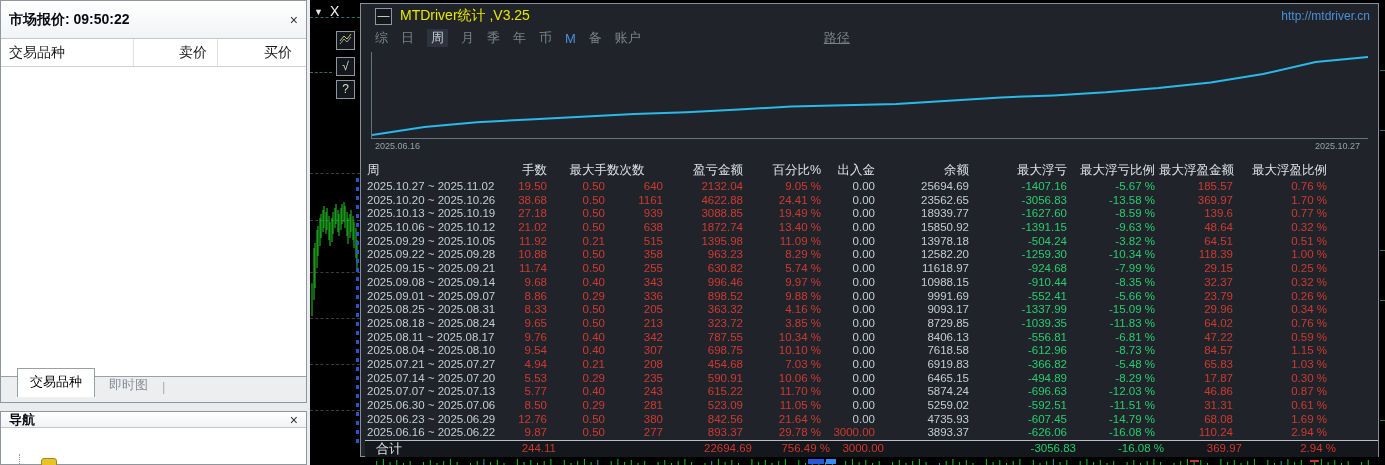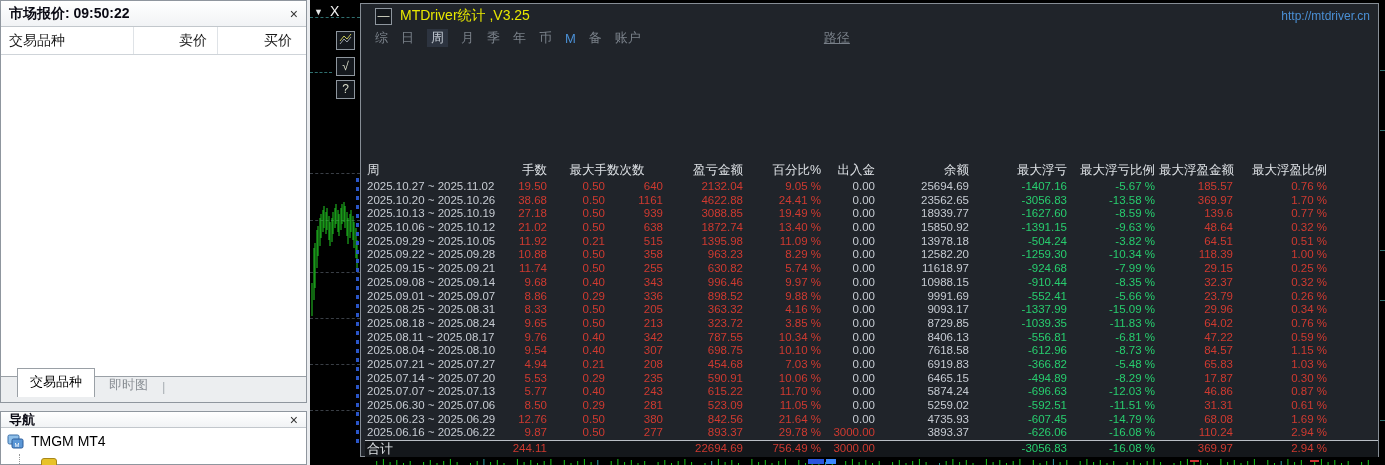--- a/index.html
+++ b/index.html
@@ -4,21 +4,21 @@
 <style>
   * { margin:0; padding:0; box-sizing:border-box; }
   html,body { width:1385px; height:465px; overflow:hidden; background:#000;
     font-family:"Liberation Sans","DejaVu Sans",sans-serif; }
 
   
   .left-region { position:absolute; left:0; top:0; width:310px; height:465px; background:#e9ebee; }
 
   .mw-panel { position:absolute; left:0; top:0; width:307px; height:403px;
     background:#fff; border:1px solid #8f969e; }
-  .mw-titlebar { height:26px; background:linear-gradient(#ffffff,#f1f3f5);
+  .mw-titlebar { height:38px; background:linear-gradient(#ffffff,#f1f3f5);
     border-bottom:1px solid #c2c7cc; display:flex; align-items:center;
     padding:0 8px; font-size:14px; font-weight:bold; color:#0a0a14; }
   .mw-close { margin-left:auto; font-size:14px; color:#333; font-weight:normal; cursor:default; }
   .mw-header { height:28px; display:flex; align-items:center; font-size:14px; color:#1a1a1a;
     border-bottom:1px solid #cfd4d9; background:#fff; }
   .mw-c0 { width:133px; padding-left:8px; border-right:1px solid #dfe3e7; height:100%; display:flex; align-items:center; }
   .mw-c1 { width:84px; padding-right:10px; text-align:left; border-right:1px solid #dfe3e7; height:100%; display:flex; align-items:center; justify-content:flex-end; }
   .mw-c2 { width:86px; padding-right:12px; text-align:right; height:100%; display:flex; align-items:center; justify-content:flex-end; }
   .mw-row { height:28px; display:flex; align-items:center; background:#f8b2bd;
     font-size:14px; color:#de2020; border-bottom:1px solid #eec3ca; }
@@ -81,21 +81,21 @@
   .hcell.h0 { text-align:left; padding-left:2px; }
   .hcell.span2 { grid-column:span 2; text-align:center; }
   .trow { height:13.7px; line-height:13.7px; font-size:11.5px; white-space:nowrap; }
   .tcell { text-align:right; padding-right:4px; overflow:visible; }
   .tcell.c0 { text-align:left; padding-left:2px; }
   .tcell.date { color:#c6cbd2; }
   .tcell.white { color:#c6cbd2; }
   .tcell.red { color:#cf3a30; }
   .tcell.green { color:#27cd6e; }
   .trow.total { background:#14171b; border-top:1px solid #b9bec4; height:16.5px;
-    line-height:15.5px; }
+    line-height:15.5px;padding-left:9px; }
   .trow.total .tcell.c0 { color:#dde1e5; font-size:13px; }
 
   .bottom-ticks { position:absolute; left:50px; top:458px; width:1025px; height:7px; background:#000; }
   .top-dash { position:absolute; left:930px; top:5px; width:130px; border-top:1px dashed #555; }
   .right-edge-dash { position:absolute; left:1070px; width:5px; border-top:1px dashed #2f6f6f; }
 </style>
 </head>
 <body>
 
 <div class="left-region">
@@ -115,28 +115,20 @@
       <span class="mw-tab-active">交易品种</span>
       <span class="mw-tab">即时图</span>
       <span class="tab-sep">|</span>
     </div>
   </div>
 
   <div class="nav-panel">
     <div class="nav-titlebar">
       <span>导航</span>
       <span class="mw-close">×</span>
-    </div>
-    <div class="nav-item">
-      <svg width="17" height="15" viewBox="0 0 17 15">
-        <rect x="1" y="1" width="11" height="9" rx="1.5" fill="#8fc0ea" stroke="#3a6ea8"></rect>
-        <rect x="5" y="5" width="11" height="9" rx="1.5" fill="#5b97d6" stroke="#2a5a98"></rect>
-        <text x="7.5" y="12.5" font-size="6" fill="#fff">M</text>
-      </svg>
-      <span>TMGM MT4</span>
     </div>
     <div class="tree-dots"></div>
     <div class="nav-partial"></div>
   </div>
 </div>
 
 <div class="right-region">
 
   <div class="chart-strip">
     <span class="strip-dd">▼</span>
@@ -216,20 +208,29 @@
         <span class="titem">月</span>
         <span class="titem">季</span>
         <span class="titem">年</span>
         <span class="titem">币</span>
         <span class="titem blue">M</span>
         <span class="titem">备</span>
         <span class="titem">账户</span>
         <span class="titem path">路径</span>
       </div>
 
+    <div class="mtd-chart">
+      <div class="chart-plot">
+        <svg id="equity-svg" viewBox="0 0 1000 88" preserveAspectRatio="none">
+            <polyline points="0.0,85.0 52.6,76.7 105.3,71.8 157.9,69.1 210.5,66.2 263.2,63.5 315.8,61.6 368.4,58.8 421.1,55.7 473.7,54.5 526.3,53.1 578.9,49.9 631.6,46.5 684.2,44.4 736.8,41.3 789.5,36.9 842.1,31.3 894.7,22.5 947.4,10.3 1000.0,5.0" fill="none" stroke="#29b9ea" stroke-width="2" vector-effect="non-scaling-stroke"></polyline>
+          </svg>
+      </div>
+      <span class="date-left">2025.06.16</span>
+      <span class="date-right">2025.10.27</span>
+    </div>
 
     <div class="stats">
       <div class="theader" id="stats-header">
           <div class="hcell h0">周</div>
           <div class="hcell h1">手数</div>
           <div class="hcell h2 span2">最大手数次数</div>
           <div class="hcell h3">盈亏金额</div>
           <div class="hcell h4">百分比%</div>
           <div class="hcell h5">出入金</div>
           <div class="hcell h6">余额</div>

